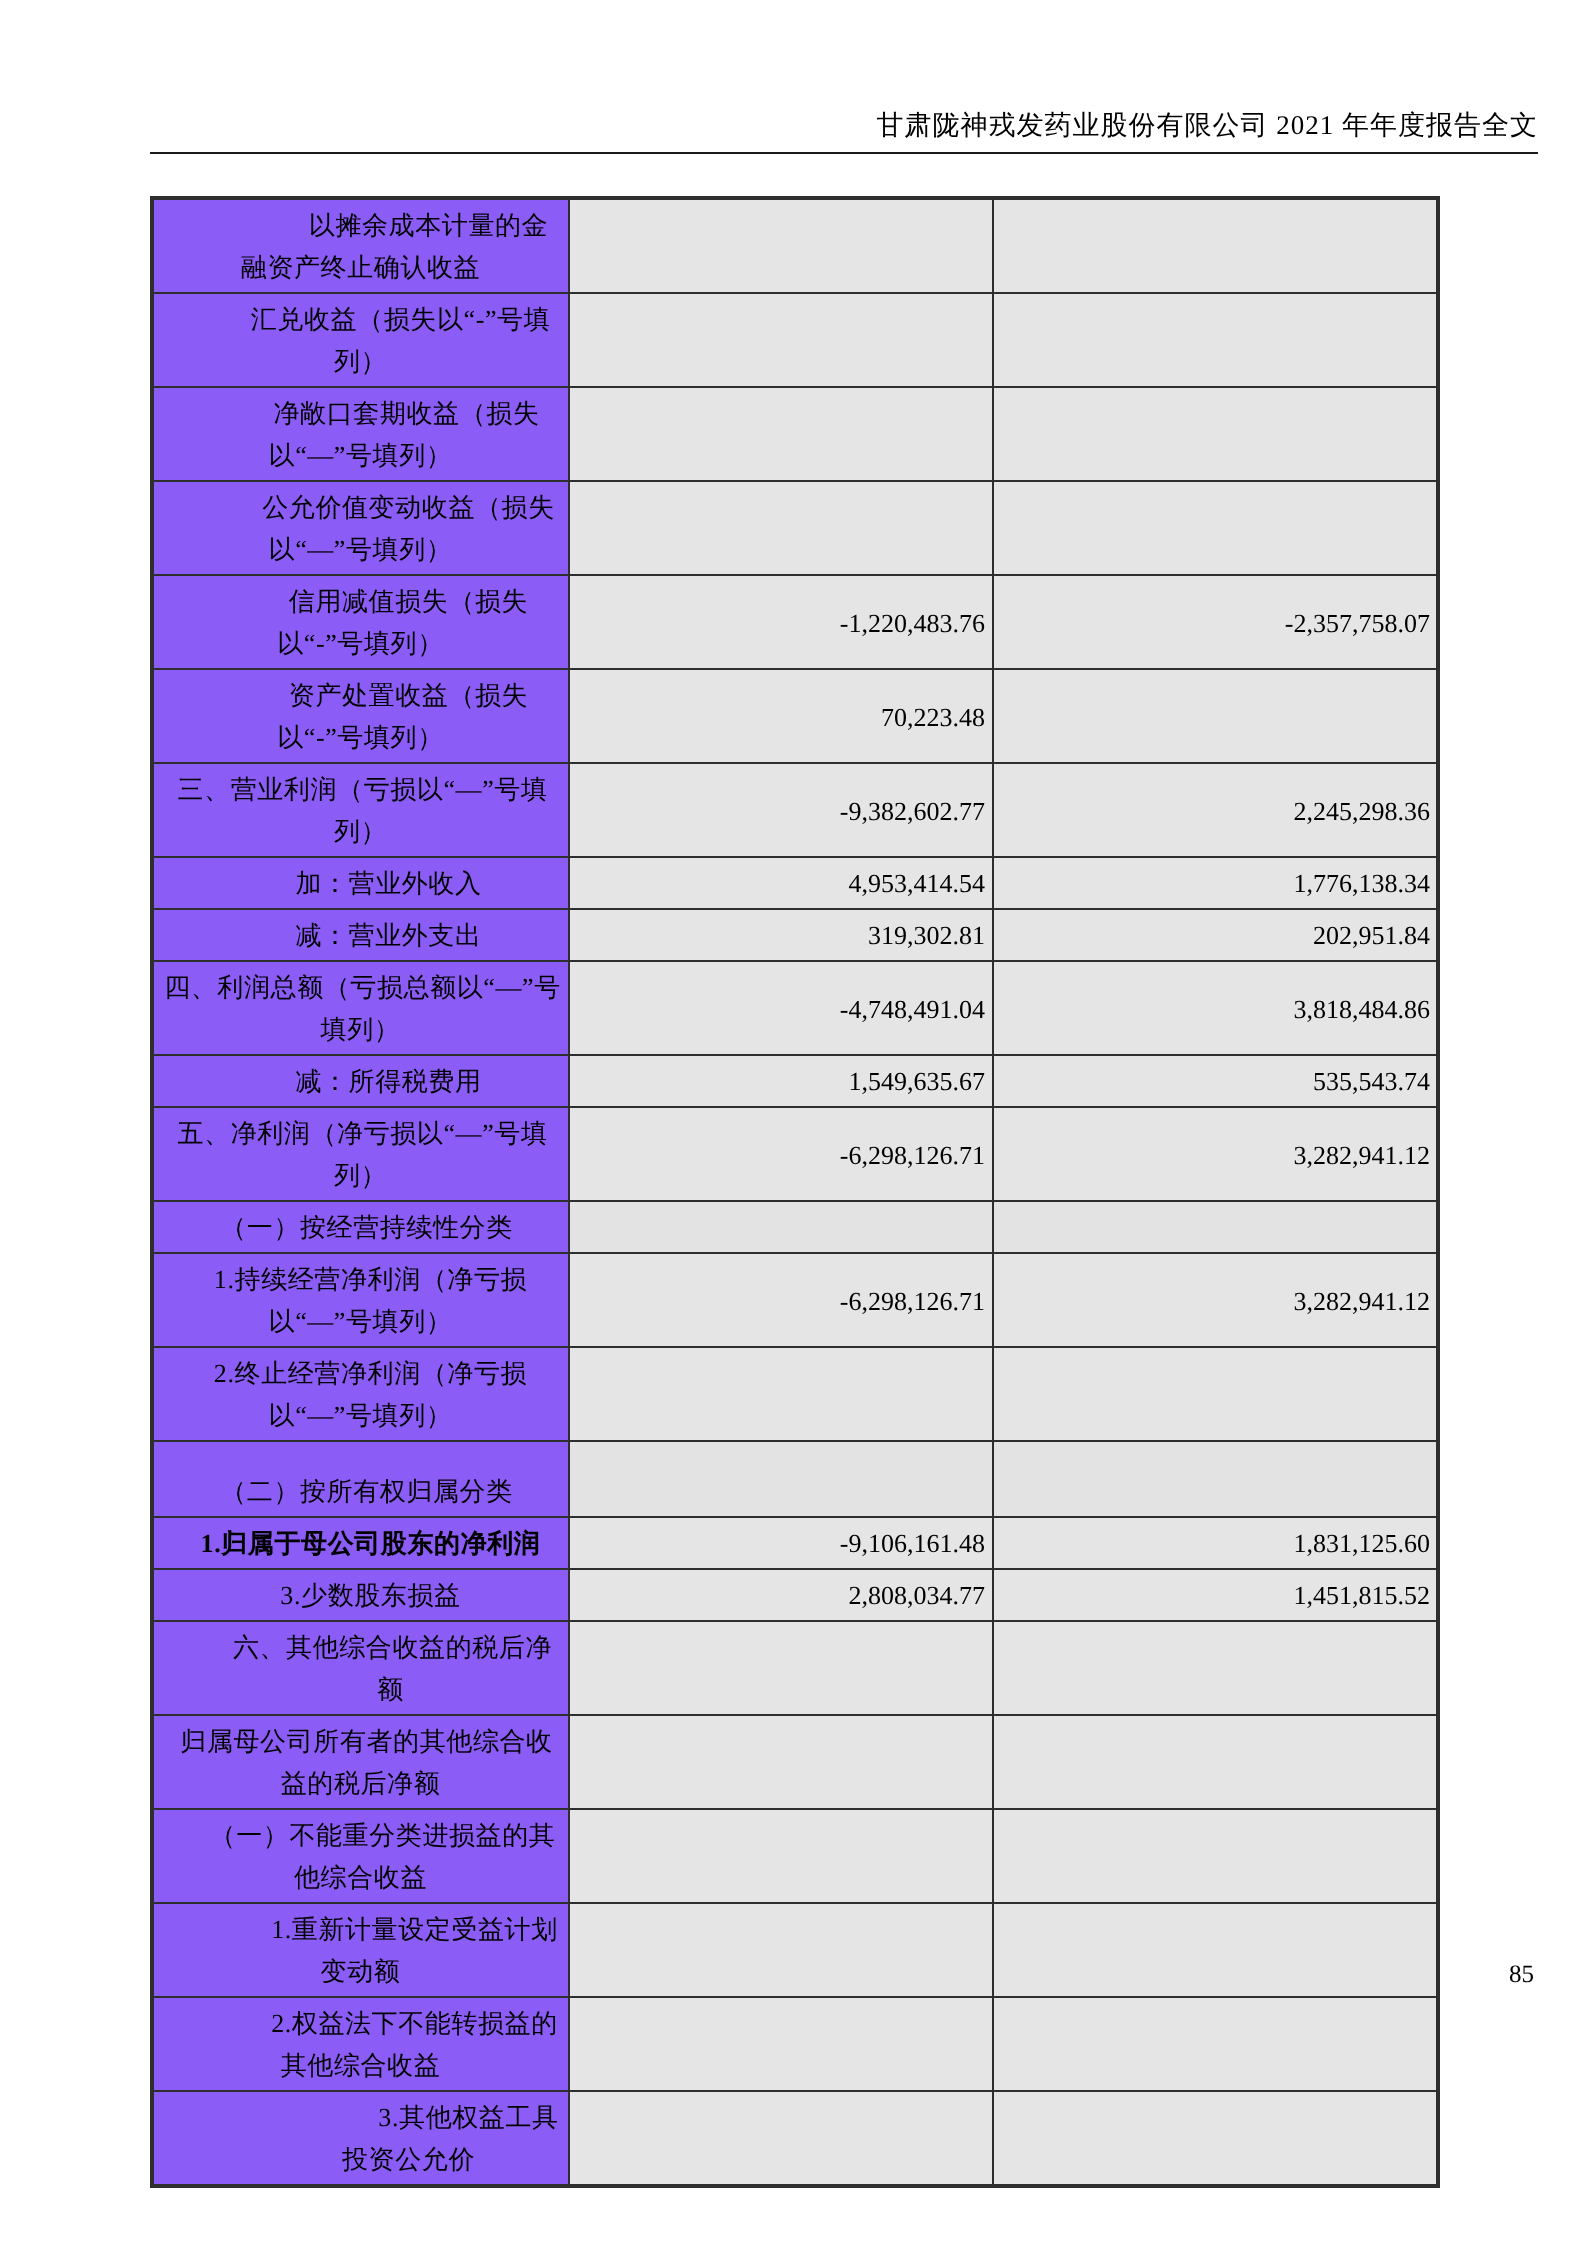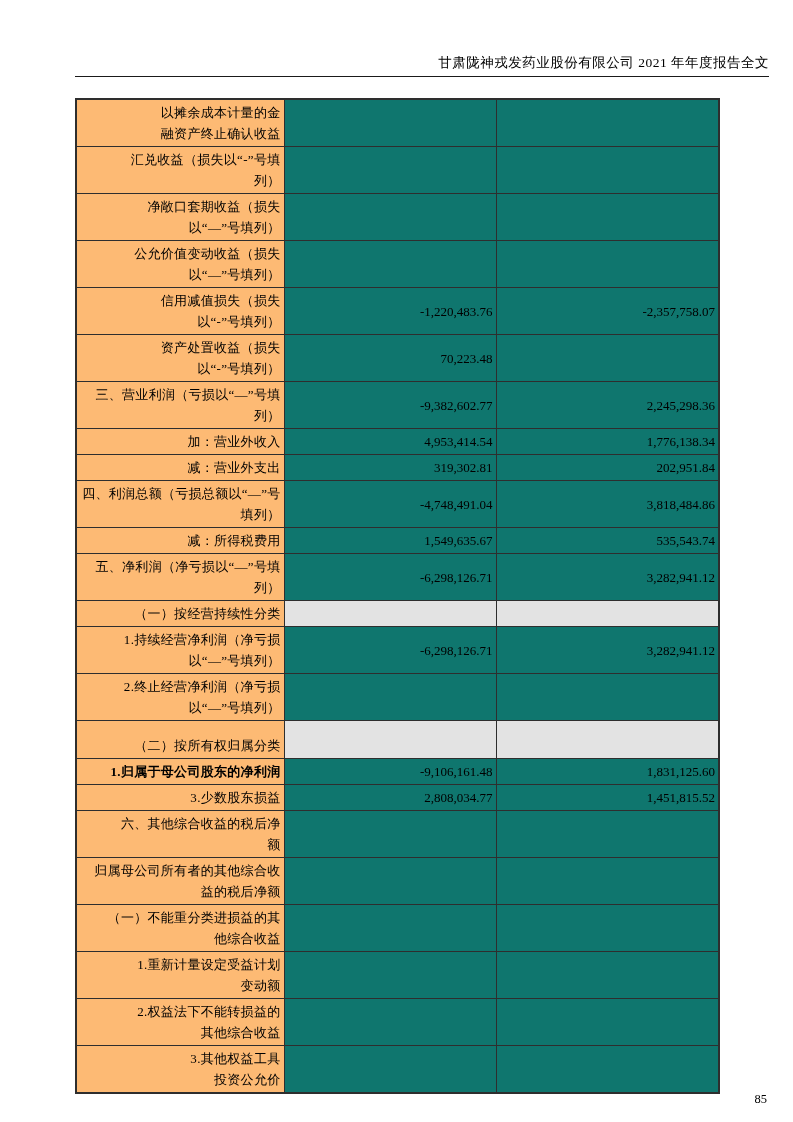--- a/index.html
+++ b/index.html
@@ -33,40 +33,40 @@
     table-layout: fixed;
     border: 2px solid #2e2e2e;
   }
   table.fin-table td {
     border: 1px solid #2e2e2e;
     font-size: 13px;
     vertical-align: middle;
     padding: 2px 3px;
   }
   td.label-cell {
-    background: #fdba74;
-    text-align: right;
+    background: #8b5cf6;
+    text-align: center;
   }
   td.label-cell .lbl {
     line-height: 21px;
     letter-spacing: 0.3px;
   }
   td.value-cell {
-    background: #0f766e;
+    background: #e5e5e5;
     text-align: right;
     padding-right: 6px;
     line-height: 21px;
     font-size: 13px;
   }
   td.shaded { background: #e3e3e3; }
   tr.row-min td { height: 25px; }
   .page-number {
     position: absolute;
     right: 2px;
-    top: 1092px;
+    top: 980px;
     font-size: 12.5px;
   }
 </style>
 </head>
 <body>
 
 <div class="page">
 
   <div class="page-header">
     <div class="header-title">甘肃陇神戎发药业股份有限公司 2021 年年度报告全文</div>

